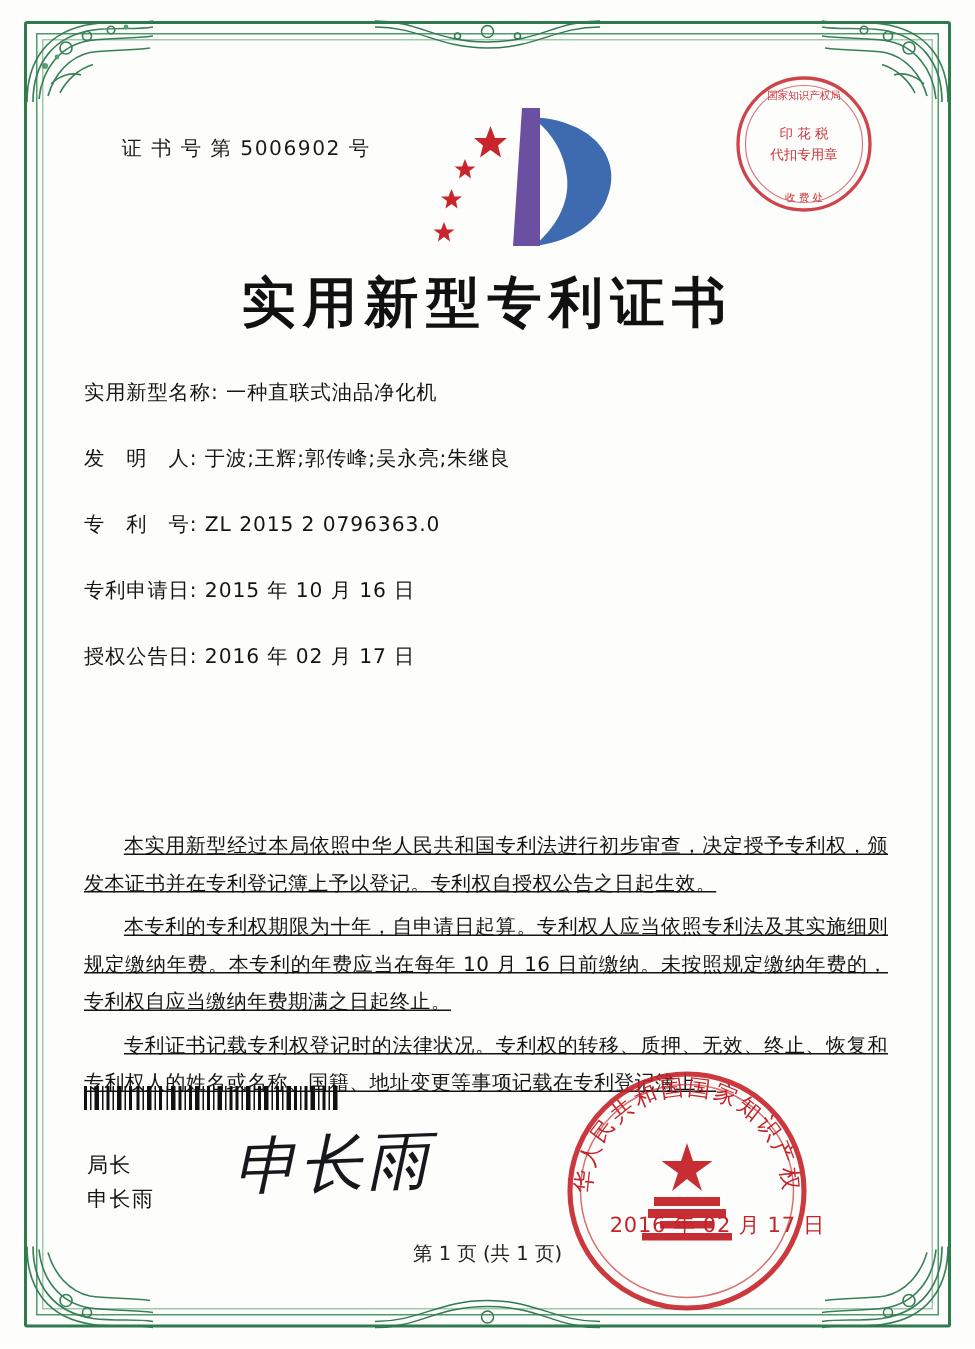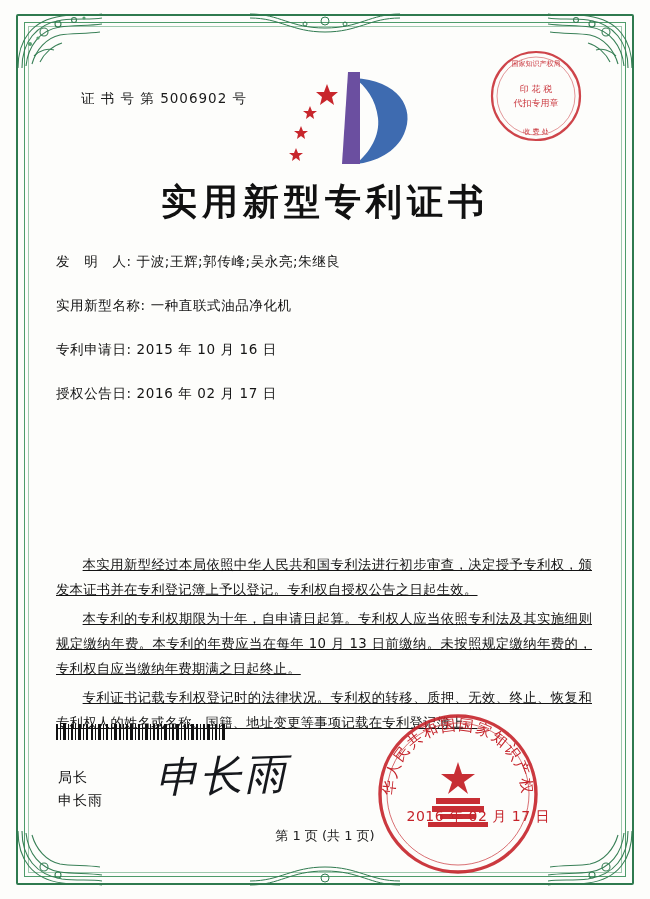--- a/index.html
+++ b/index.html
@@ -334,40 +334,44 @@
           <text x="48" y="58" text-anchor="middle" font-size="9">代扣专用章</text>
           <text x="48" y="86" text-anchor="middle">收 费 处</text>
         </g>
       </svg>
     </div>
 
     <div class="title">实用新型专利证书</div>
 
     <div class="fields">
       <div class="field-row">
+        <span class="field-label">实用新型名称:</span>
+        <span class="field-value">一种直联式油品净化机</span>
+      </div>
+      <div class="field-row">
         <span class="field-label">发　明　人:</span>
         <span class="field-value">于波;王辉;郭传峰;吴永亮;朱继良</span>
       </div>
       <div class="field-row">
-        <span class="field-label">实用新型名称:</span>
-        <span class="field-value">一种直联式油品净化机</span>
+        <span class="field-label">专　利　号:</span>
+        <span class="field-value">ZL 2015 2 0796363.0</span>
       </div>
       <div class="field-row">
         <span class="field-label">专利申请日:</span>
         <span class="field-value">2015 年 10 月 16 日</span>
       </div>
       <div class="field-row">
         <span class="field-label">授权公告日:</span>
         <span class="field-value">2016 年 02 月 17 日</span>
       </div>
     </div>
 
     <div class="body-text">
       <p>本实用新型经过本局依照中华人民共和国专利法进行初步审查，决定授予专利权，颁发本证书并在专利登记簿上予以登记。专利权自授权公告之日起生效。</p>
-      <p>本专利的专利权期限为十年，自申请日起算。专利权人应当依照专利法及其实施细则规定缴纳年费。本专利的年费应当在每年 10 月 13 日前缴纳。未按照规定缴纳年费的，专利权自应当缴纳年费期满之日起终止。</p>
+      <p>本专利的专利权期限为十年，自申请日起算。专利权人应当依照专利法及其实施细则规定缴纳年费。本专利的年费应当在每年 10 月 16 日前缴纳。未按照规定缴纳年费的，专利权自应当缴纳年费期满之日起终止。</p>
       <p>专利证书记载专利权登记时的法律状况。专利权的转移、质押、无效、终止、恢复和专利权人的姓名或名称、国籍、地址变更等事项记载在专利登记簿上。</p>
     </div>
 
     <div class="barcode">
       <svg viewBox="0 0 172 16" width="172" height="16" preserveAspectRatio="none">
         <g fill="#111">
           <rect x="0" y="0" width="2" height="16"></rect>
             <rect x="4" y="0" width="1" height="16"></rect>
           <rect x="7" y="0" width="3" height="16"></rect>
             <rect x="12" y="0" width="1" height="16"></rect>

